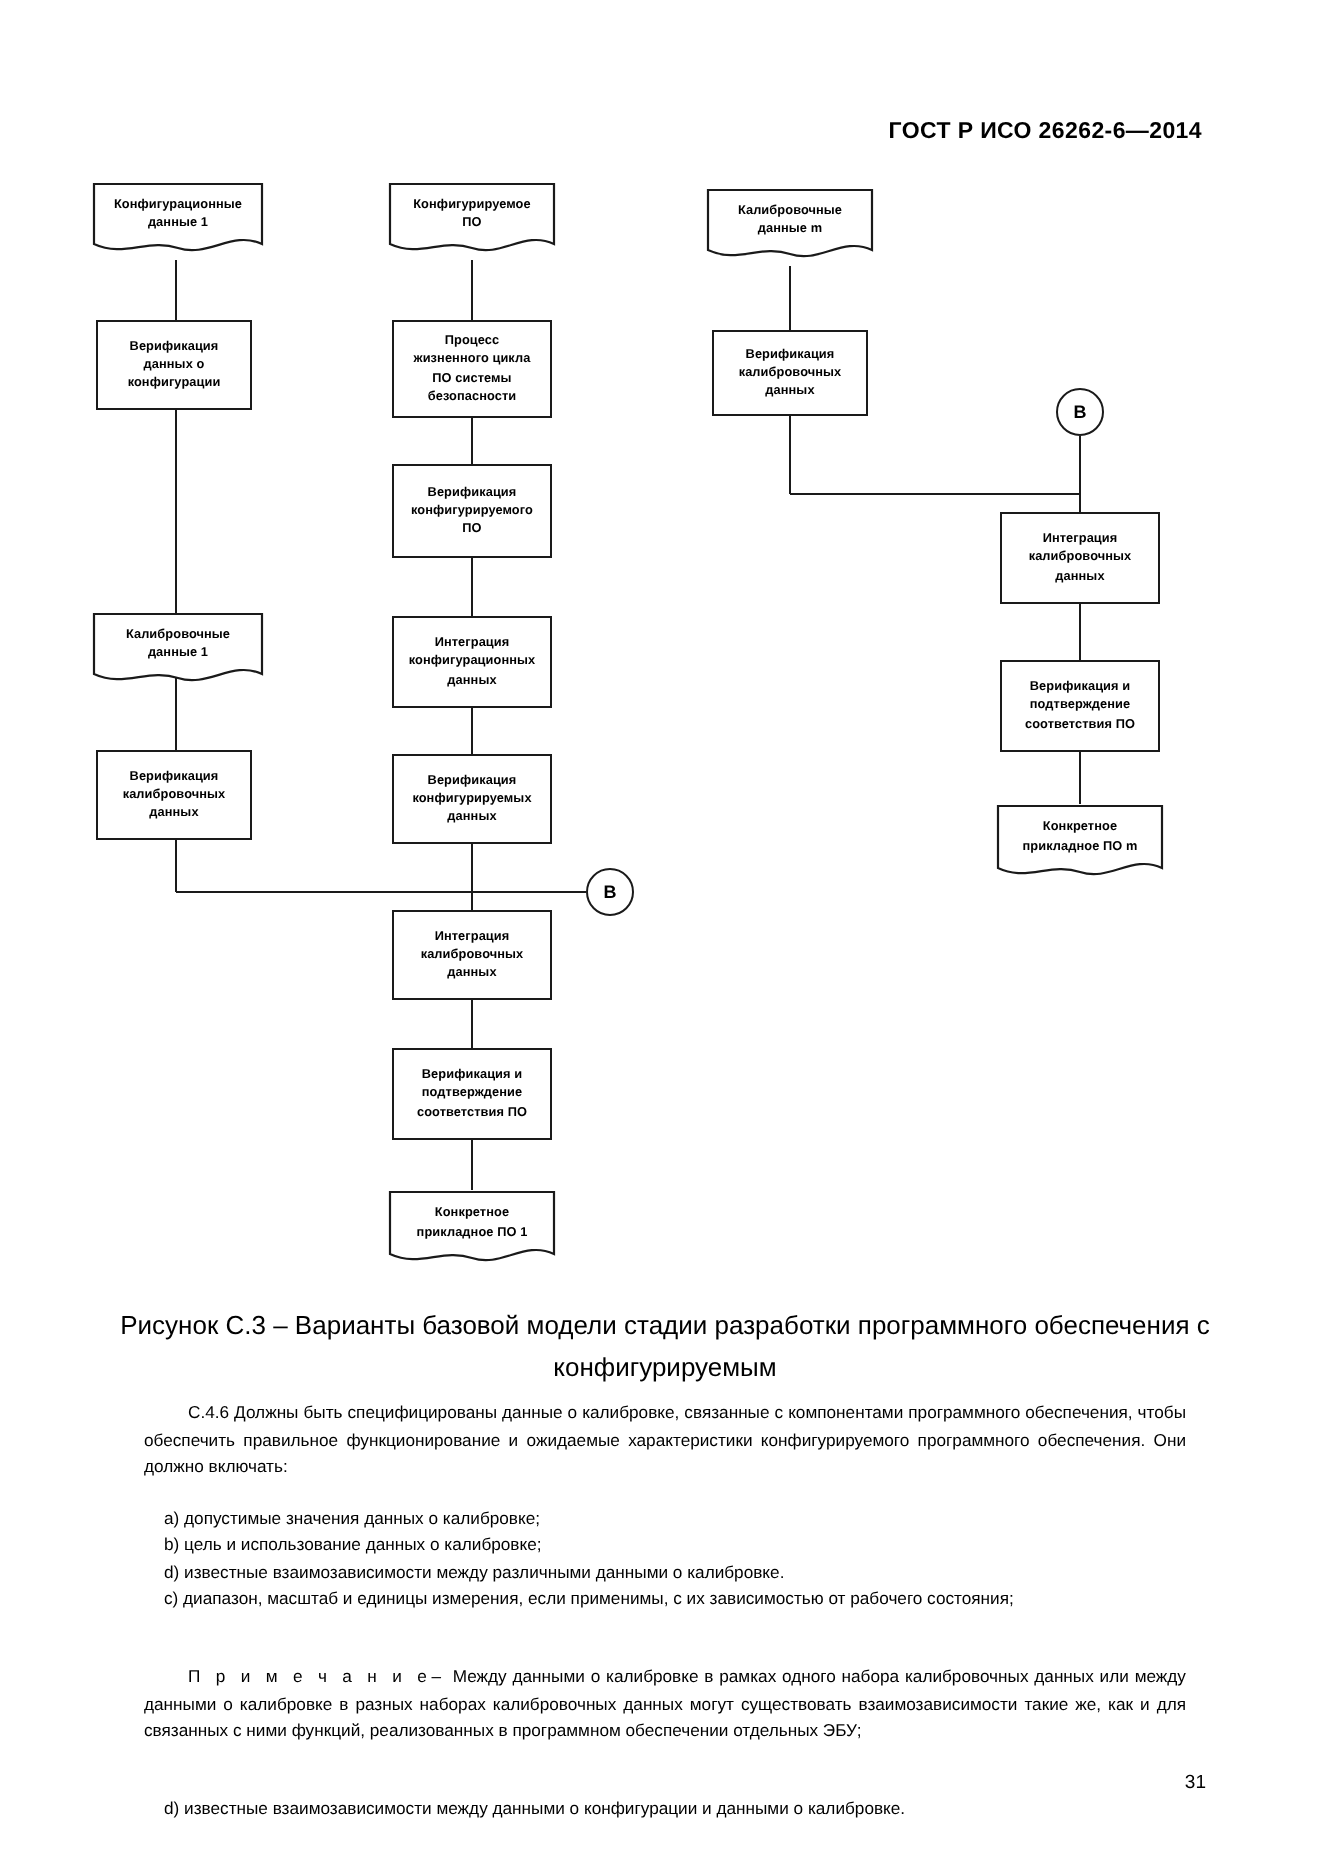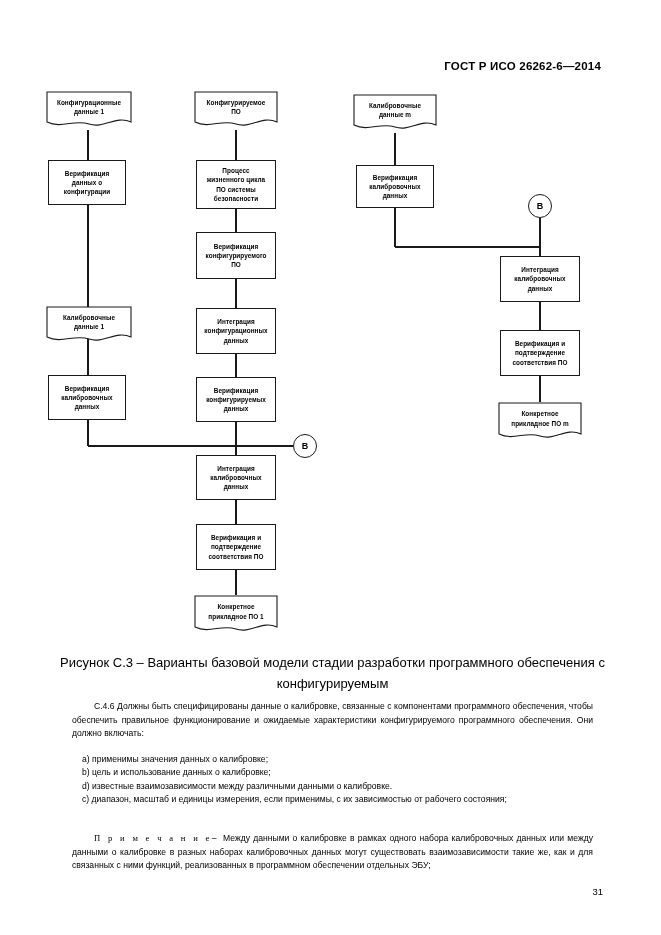--- a/index.html
+++ b/index.html
@@ -120,21 +120,20 @@
     text-indent: 22px;
   }
   .list-item {
     margin: 0;
     padding-left: 22px;
     text-align: left;
   }
   .gap-md { height: 13px; }
   .note-lead {
     letter-spacing: 2.4px;
-    font-family: Liberation Serif, serif;
   }
   .page-number {
     position: absolute;
     right: 58px;
     top: 886px;
     font-size: 9.5px;
   }
 </style>
 </head>
 <body>
@@ -312,28 +311,29 @@
     </div>
 
   </div>
 
   <div class="figure-caption">
     <div>Рисунок С.3 –  Варианты базовой модели стадии разработки программного обеспечения с конфигурируемым</div>
   </div>
 
   <div class="body-block" style="top:688px;">
     <p class="para indent">С.4.6 Должны быть специфицированы данные о калибровке, связанные с компонентами программного обеспечения, чтобы обеспечить правильное функционирование и ожидаемые характеристики конфигурируемого программного обеспечения. Они должно включать:</p>
-    <p class="list-item">a) применимы значения данных о калибровке;</p>
+    <p class="list-item">a) допустимые значения данных о калибровке;</p>
     <p class="list-item">b) цель и использование данных о калибровке;</p>
     <p class="list-item">d) известные взаимозависимости между различными данными о калибровке.</p>
     <p class="list-item">c) диапазон, масштаб и единицы измерения, если применимы, с их зависимостью от рабочего состояния;</p>
 
     <div class="gap-md"></div>
 
     <p class="para indent"><span class="note-lead">П р и м е ч а н и е</span><span>–</span>&nbsp; <span>Между данными о калибровке в рамках одного набора калибровочных данных или между данными о калибровке в разных наборах калибровочных данных могут существовать взаимозависимости такие же, как и для связанных с ними функций, реализованных в программном обеспечении отдельных ЭБУ;</span></p>
 
     <div class="gap-md"></div>
 
+    <p class="list-item">d) известные взаимозависимости между данными о конфигурации и данными о калибровке.</p>
   </div>
 
   <div class="page-number">31</div>
 
 </div>
 
 </body></html>

